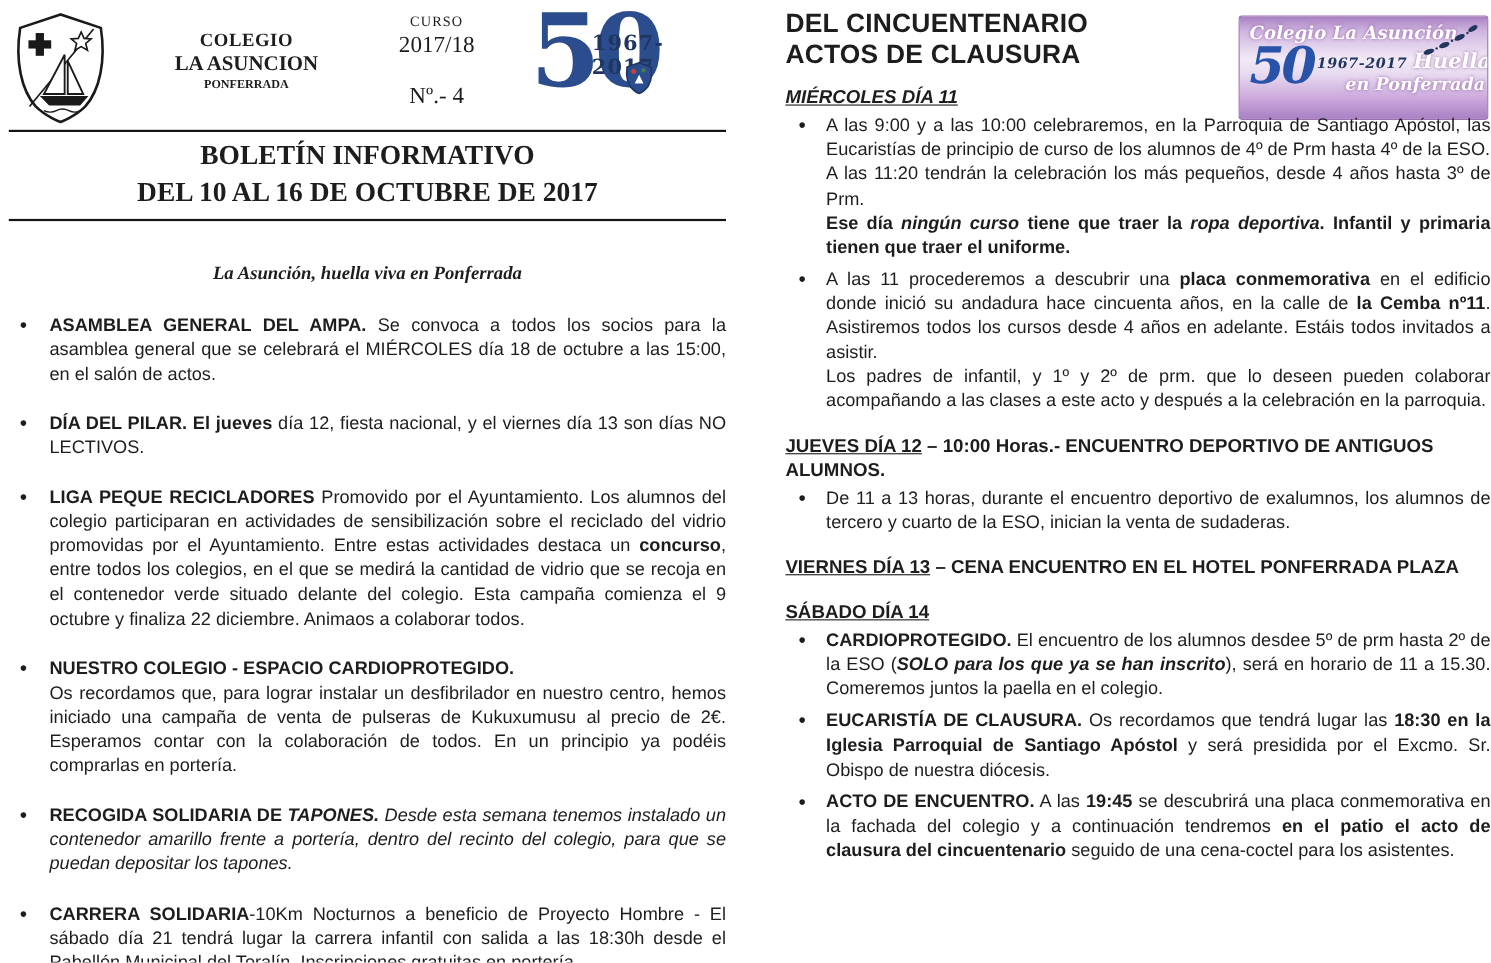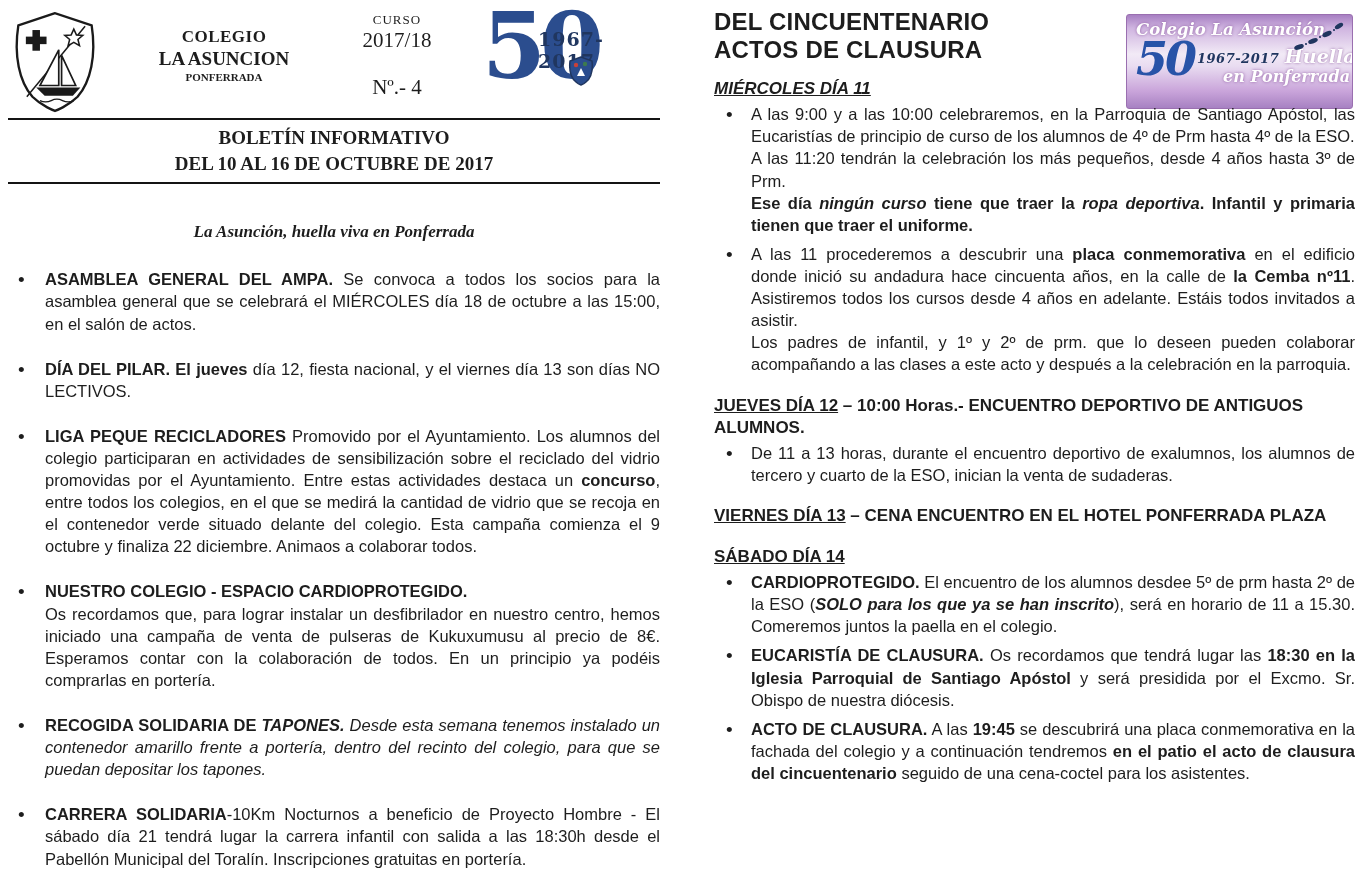--- a/index.html
+++ b/index.html
@@ -23,21 +23,21 @@
   .issue-number{font-size:21px;margin-top:22px;}
   .anniv{position:relative;flex:none;width:180px;height:105px;margin-left:auto;margin-right:4px;}
   .anniv-50{position:absolute;left:6px;top:-14px;font-family:"DejaVu Serif",serif;
       font-weight:bold;font-size:92px;letter-spacing:-6px;color:#2b4d8e;}
   .anniv-years{position:absolute;left:62px;top:22px;font-family:"DejaVu Serif",serif;
       font-weight:bold;font-size:19px;color:#20365f;letter-spacing:1px;}
   .anniv-shield{position:absolute;left:92px;top:50px;}
 
   .rule{border:none;border-top:2.5px solid #141414;margin:0;}
   .bulletin-title{text-align:center;font-family:"Liberation Serif",serif;font-weight:bold;
-      font-size:19px;line-height:1.35;padding:5px 0 6px 0;}
+      font-size:25px;line-height:1.35;padding:5px 0 6px 0;}
   .motto{text-align:center;font-family:"Liberation Serif",serif;font-weight:bold;
       font-style:italic;font-size:17px;margin:38px 0 26px 0;}
 
   ul.bullets{list-style:none;margin:0;padding:0;}
   ul.bullets li{position:relative;padding-left:37px;margin-bottom:23px;
       font-size:16.5px;line-height:1.34;text-align:justify;}
   ul.bullets li::before{content:"\2022";position:absolute;left:10px;top:-1px;font-size:19px;}
 
   
   .col-right{width:641px;flex:none;margin-left:54px;position:relative;}
@@ -114,21 +114,21 @@
       <div>DEL 10 AL 16 DE OCTUBRE DE 2017</div>
     </div>
     <hr class="rule">
 
     <div class="motto">La Asunción, huella viva en Ponferrada</div>
 
     <ul class="bullets" id="left-items">
         <li><span style="font-weight: bold;">ASAMBLEA GENERAL DEL AMPA.</span><span> Se convoca a todos los socios para la asamblea general que se celebrará el MIÉRCOLES día 18 de octubre a las 15:00, en el salón de actos.</span></li>
         <li><span style="font-weight: bold;">DÍA DEL PILAR. El jueves</span><span> día 12, fiesta nacional, y el viernes día 13 son días NO LECTIVOS.</span></li>
         <li><span style="font-weight: bold;">LIGA PEQUE RECICLADORES</span><span> Promovido por el Ayuntamiento. Los alumnos del colegio participaran en actividades de sensibilización sobre el reciclado del vidrio promovidas por el Ayuntamiento. Entre estas actividades destaca un </span><span style="font-weight: bold;">concurso</span><span>, entre todos los colegios, en el que se medirá la cantidad de vidrio que se recoja en el contenedor verde situado delante del colegio. Esta campaña comienza el 9 octubre y finaliza 22 diciembre. Animaos a colaborar todos.</span></li>
-        <li><span style="font-weight: bold;">NUESTRO COLEGIO - ESPACIO CARDIOPROTEGIDO.</span><br><span>Os recordamos que, para lograr instalar un desfibrilador en nuestro centro, hemos iniciado una campaña de venta de pulseras de Kukuxumusu al precio de 8€. Esperamos contar con la colaboración de todos. En un principio ya podéis comprarlas en portería.</span></li>
+        <li><span style="font-weight: bold;">NUESTRO COLEGIO - ESPACIO CARDIOPROTEGIDO.</span><br><span>Os recordamos que, para lograr instalar un desfibrilador en nuestro centro, hemos iniciado una campaña de venta de pulseras de Kukuxumusu al precio de 2€. Esperamos contar con la colaboración de todos. En un principio ya podéis comprarlas en portería.</span></li>
         <li><span style="font-weight: bold;">RECOGIDA SOLIDARIA DE </span><span style="font-weight: bold; font-style: italic;">TAPONES.</span><span style="font-style: italic;"> Desde esta semana tenemos instalado un contenedor amarillo frente a portería, dentro del recinto del colegio, para que se puedan depositar los tapones.</span></li>
         <li><span style="font-weight: bold;">CARRERA SOLIDARIA</span><span>-10Km Nocturnos a beneficio de Proyecto Hombre - El sábado día 21 tendrá lugar la carrera infantil con salida a las 18:30h desde el Pabellón Municipal del Toralín. Inscripciones gratuitas en portería.</span></li>
       </ul>
   </div>
 
   <div class="col-right">
 
     <div class="plogo">
       <div class="plogo-script">Colegio La Asunción</div>
       <svg class="plogo-feet" width="58" height="34" viewBox="0 0 58 34">
@@ -174,18 +174,18 @@
           </ul>
         </div>
         <div class="section">
           <div class="section-heading"><span style="font-weight: bold; text-decoration: underline;">VIERNES DÍA 13</span><span style="font-weight: bold;"> – CENA ENCUENTRO EN EL HOTEL PONFERRADA PLAZA</span></div>
         </div>
         <div class="section">
           <div class="section-heading"><span style="font-weight: bold; text-decoration: underline;">SÁBADO DÍA 14</span></div>
           <ul class="rbullets">
             <li><span style="font-weight: bold;">CARDIOPROTEGIDO.</span><span> El encuentro de los alumnos desdee 5º de prm hasta 2º de la ESO (</span><span style="font-weight: bold; font-style: italic;">SOLO para los que ya se han inscrito</span><span>), será en horario de 11 a 15.30. Comeremos juntos la paella en el colegio.</span></li>
             <li><span style="font-weight: bold;">EUCARISTÍA DE CLAUSURA.</span><span> Os recordamos que tendrá lugar las </span><span style="font-weight: bold;">18:30 en la Iglesia Parroquial de Santiago Apóstol</span><span> y será presidida por el Excmo. Sr. Obispo de nuestra diócesis.</span></li>
-            <li><span style="font-weight: bold;">ACTO DE CLAUSURA.</span><span> A las </span><span style="font-weight: bold;">19:45</span><span> se descubrirá una placa conmemorativa en la fachada del colegio y a continuación tendremos </span><span style="font-weight: bold;">en el patio el acto de clausura del cincuentenario</span><span> seguido de una cena-coctel para los asistentes.</span></li>
+            <li><span style="font-weight: bold;">ACTO DE ENCUENTRO.</span><span> A las </span><span style="font-weight: bold;">19:45</span><span> se descubrirá una placa conmemorativa en la fachada del colegio y a continuación tendremos </span><span style="font-weight: bold;">en el patio el acto de clausura del cincuentenario</span><span> seguido de una cena-coctel para los asistentes.</span></li>
           </ul>
         </div>
       </div>
   </div>
 </div>
 
 </body></html>

